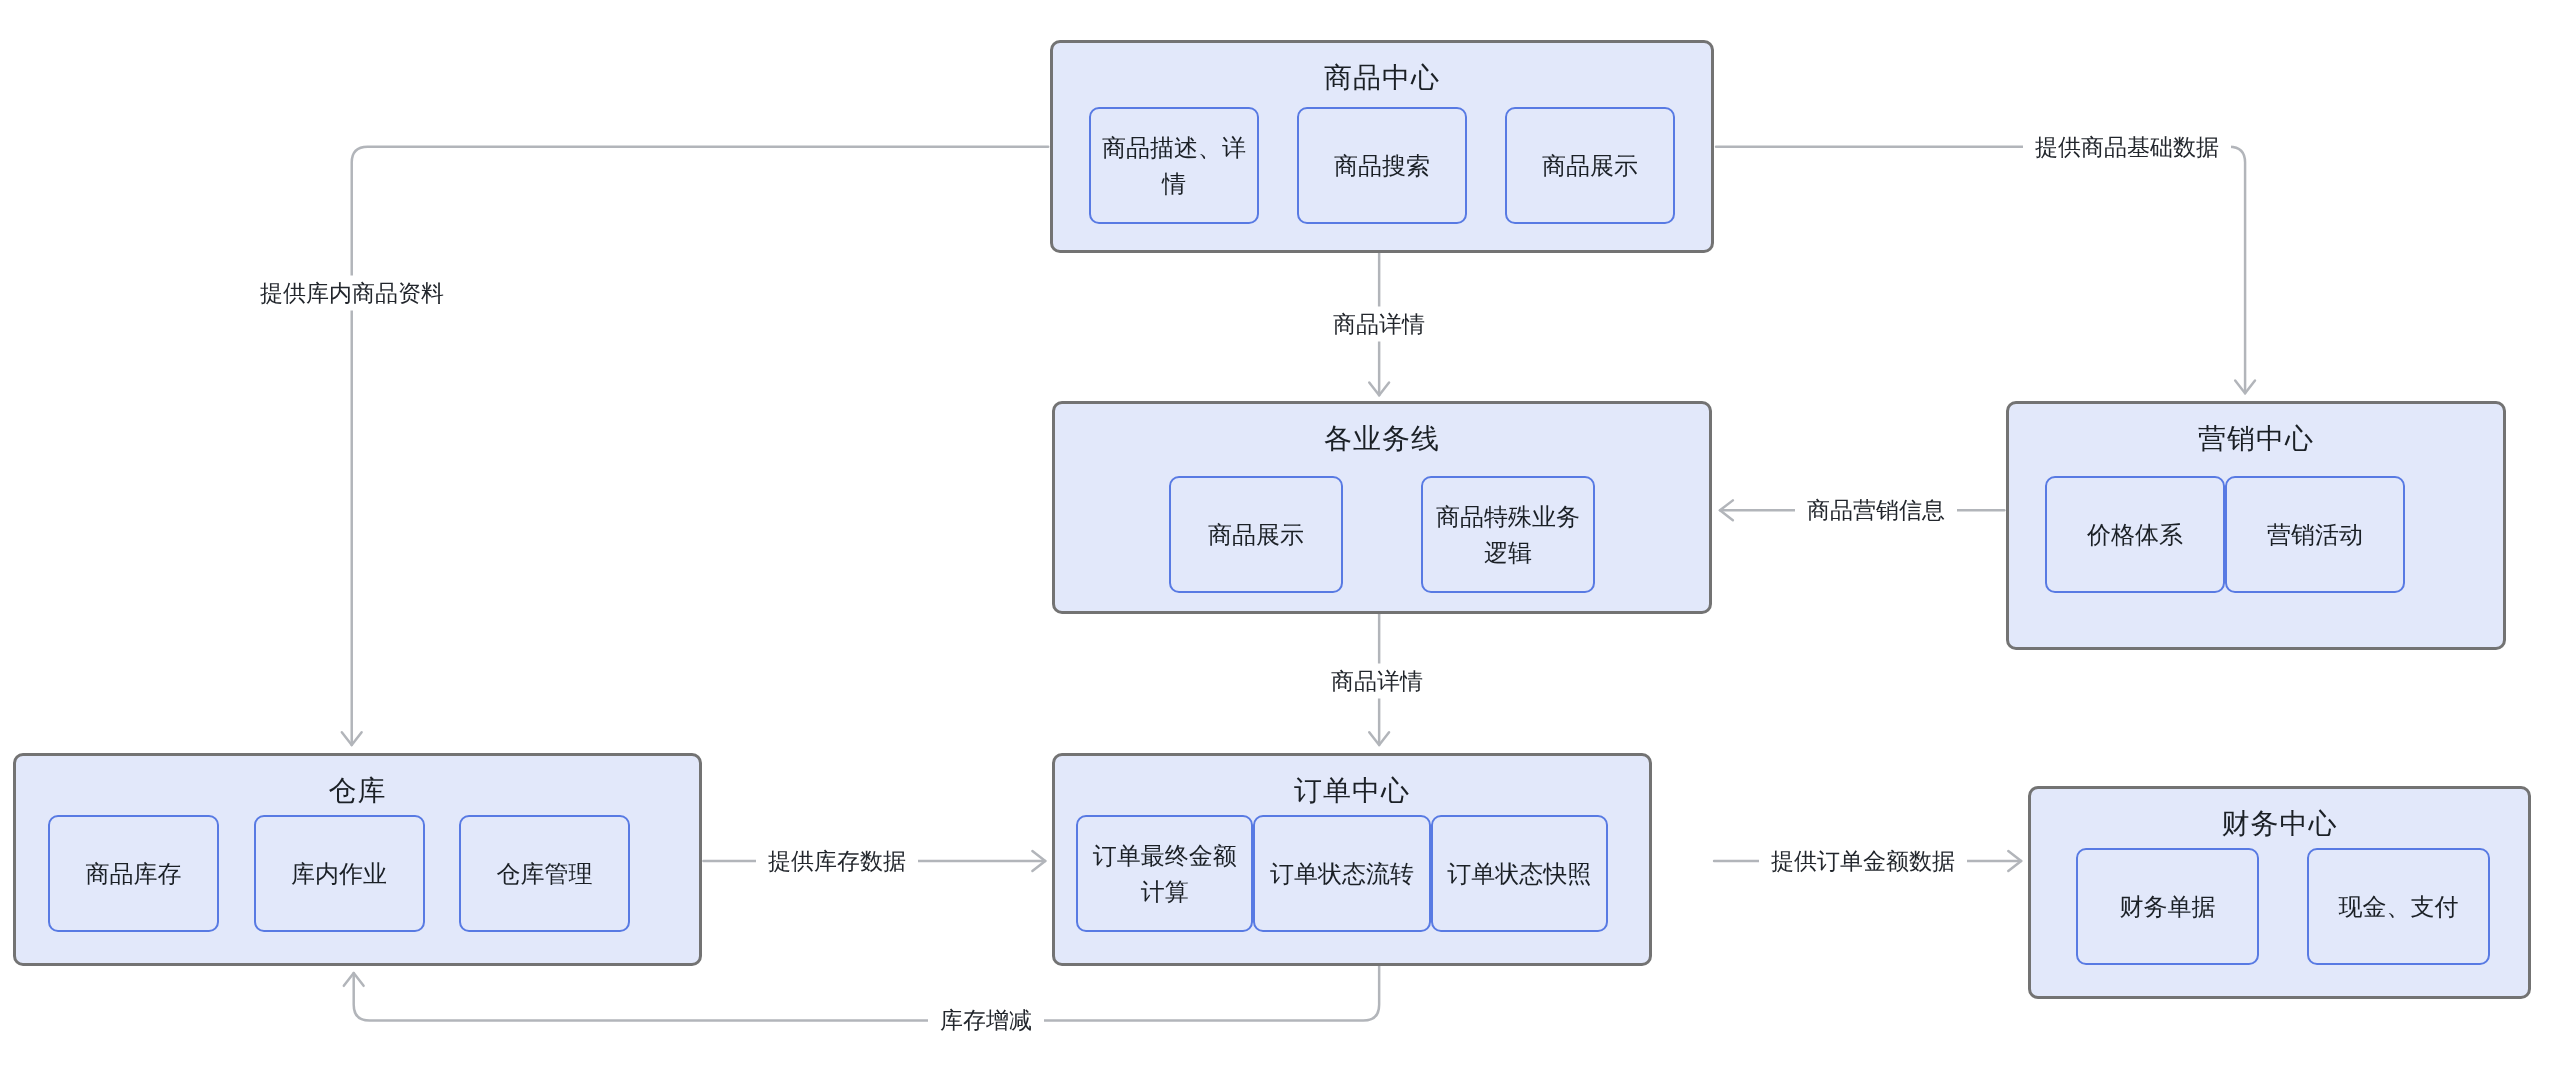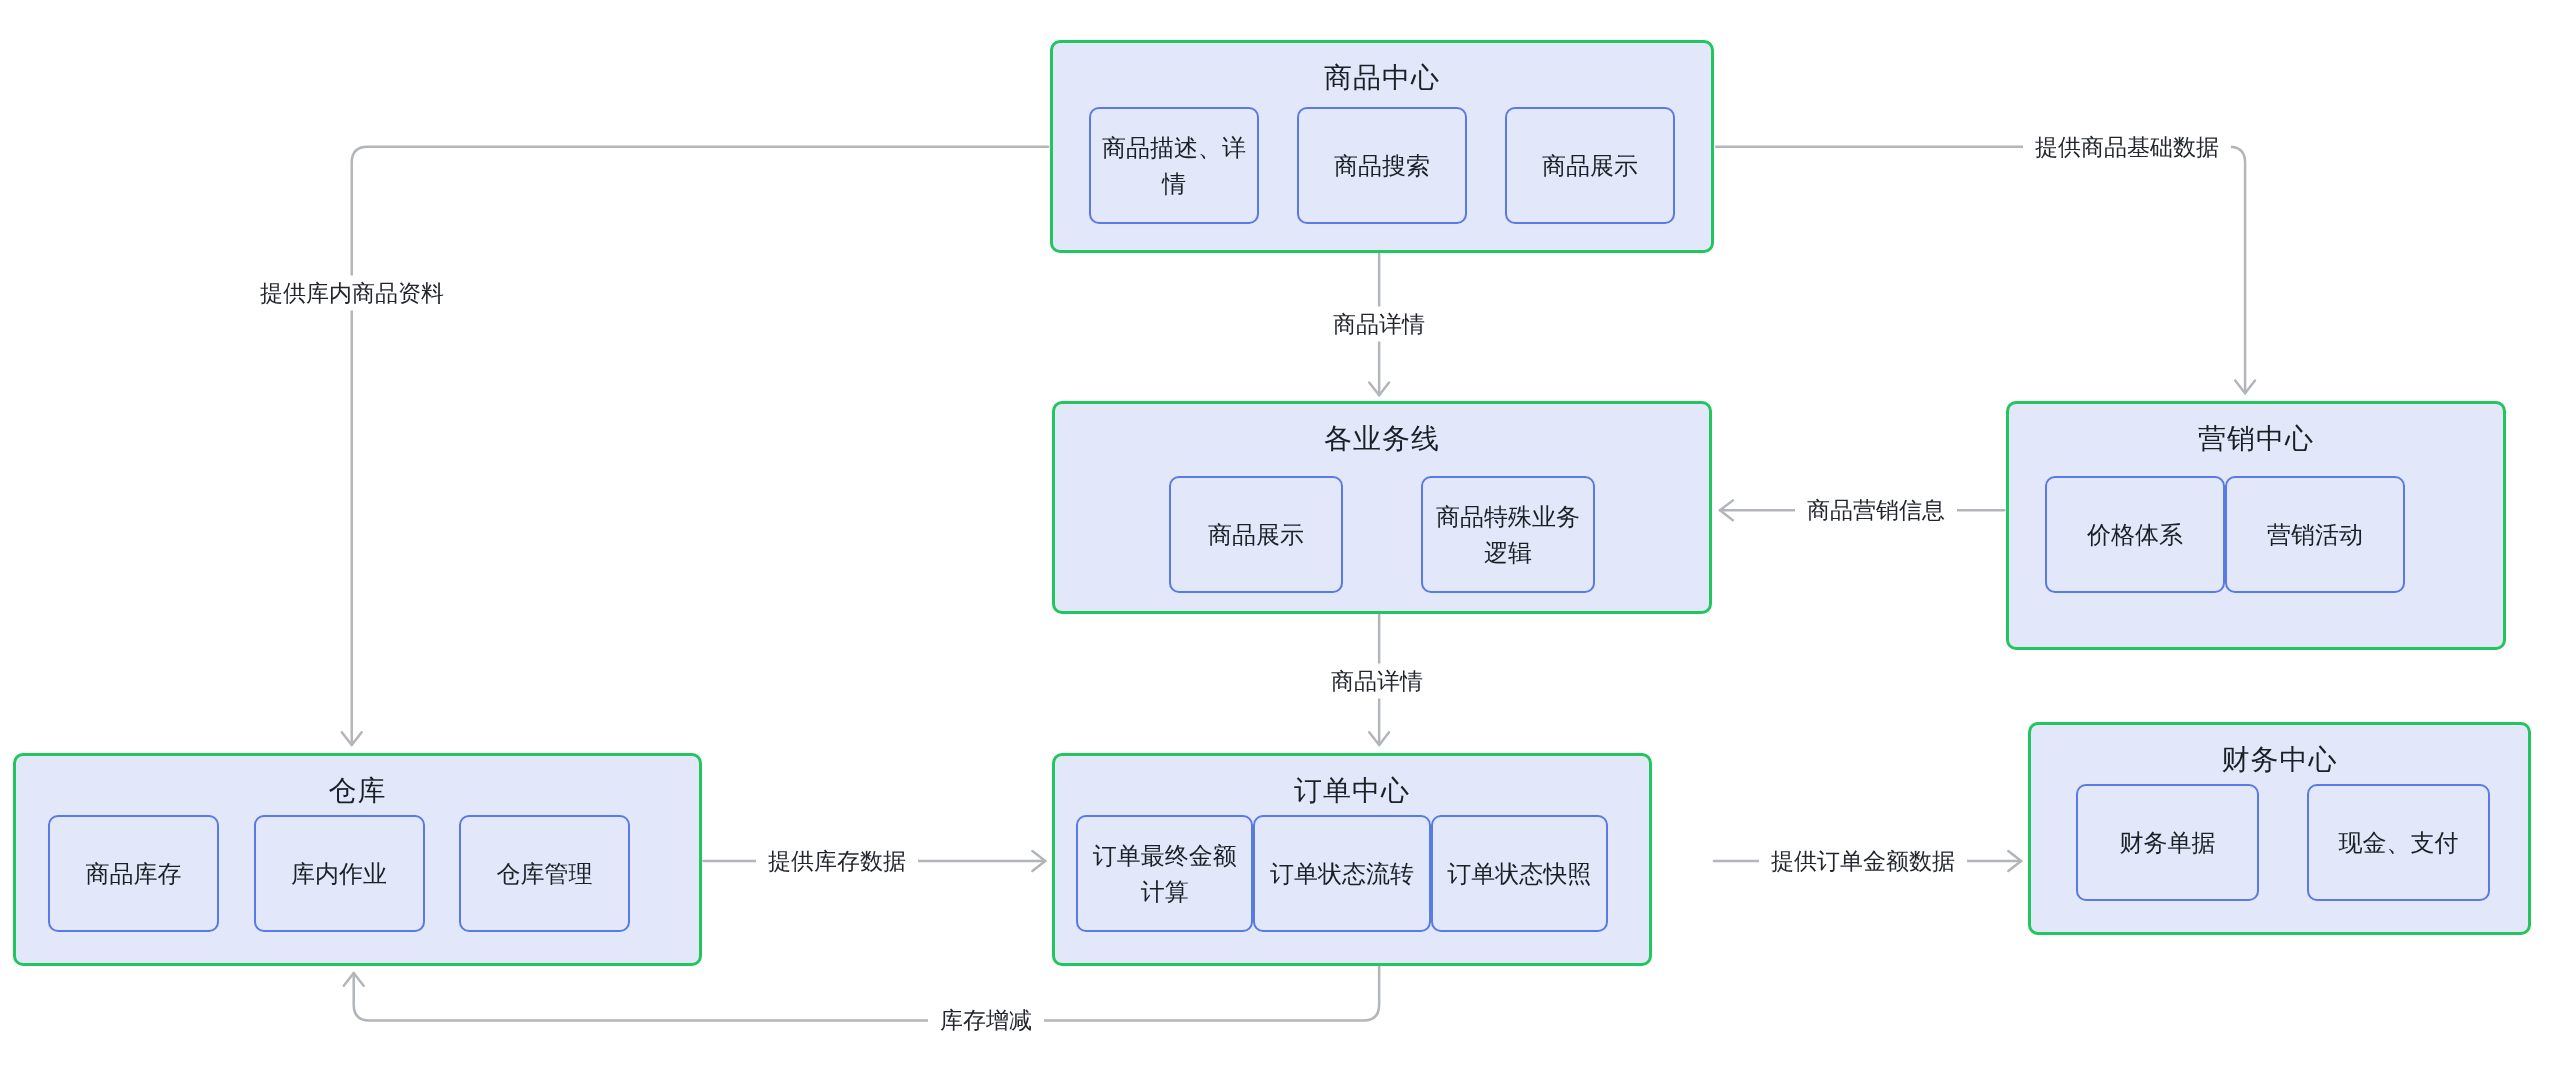--- a/index.html
+++ b/index.html
@@ -4,21 +4,21 @@
 <style>
   html,body{margin:0;padding:0;}
   body{
     width:2576px;height:1078px;position:relative;overflow:hidden;
     background:#ffffff;
     font-family:"Liberation Sans","DejaVu Sans",sans-serif;
   }
   #connector-layer{position:absolute;left:0;top:0;z-index:0;}
   .group{
     position:absolute;z-index:1;box-sizing:border-box;
-    background:#e2e8fa;border:3px solid #22c55e;border-radius:10px;
+    background:#e2e8fa;border:3px solid #737373;border-radius:10px;
   }
   .group-title{
     position:absolute;top:16px;left:0;right:0;text-align:center;
     font-size:28px;color:#1b2026;letter-spacing:1px;
   }
   .row{
     position:absolute;left:0;right:0;top:63px;height:117px;
     display:flex;box-sizing:border-box;align-items:stretch;
   }
   .node{
@@ -26,21 +26,21 @@
     display:flex;align-items:center;justify-content:center;text-align:center;
     font-size:24px;color:#1b2026;box-sizing:border-box;
     padding:4px 10px;line-height:1.5;
   }
   
   #gp{left:1050px;top:40px;width:664px;height:213px}
   #gb{left:1052px;top:401px;width:660px;height:213px}
   #gm{left:2006px;top:401px;width:500px;height:249px}
   #gw{left:13px;top:753px;width:689px;height:213px}
   #go{left:1052px;top:753px;width:600px;height:213px}
-  #gf{left:2028px;top:722px;width:503px;height:213px}
+  #gf{left:2028px;top:786px;width:503px;height:213px}
   #gp .row{top:64px;justify-content:space-between;padding:0 36px}
   #gb .row{top:72px;justify-content:center;gap:78px}
   #gm .row{top:72px;padding:0 40px 0 36px}
   #gw .row{top:59px;justify-content:space-between;padding:0 69px 0 32px}
   #go .row{top:59px;justify-content:space-between;padding:0 41px 0 21px}
   #gf .row{top:59px;justify-content:space-between;padding:0 38px 0 45px}
   #gp .node{width:170px}
   #gb .node{width:174px}
   #gm .node{width:180px}
   #gw .node{width:171px}

